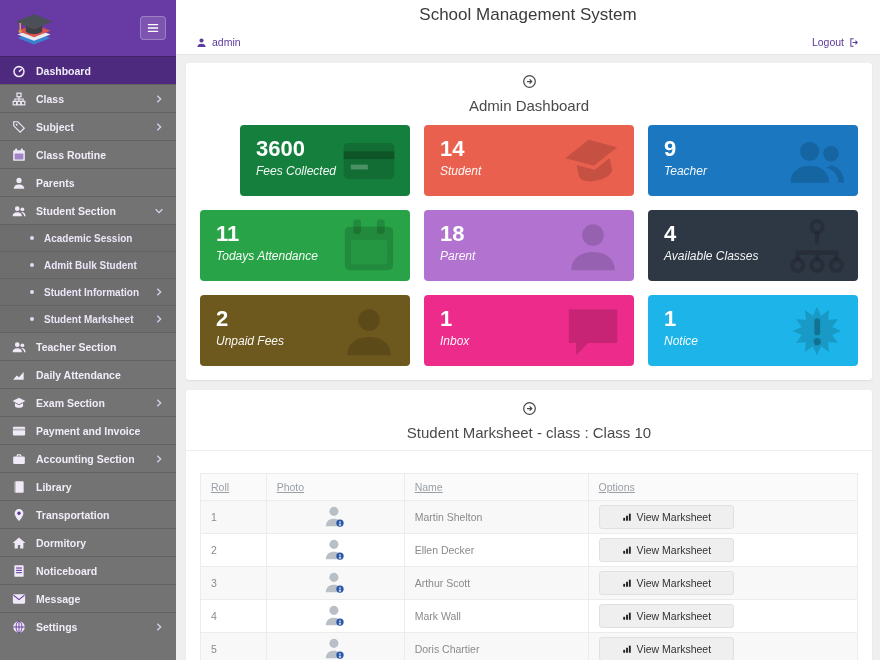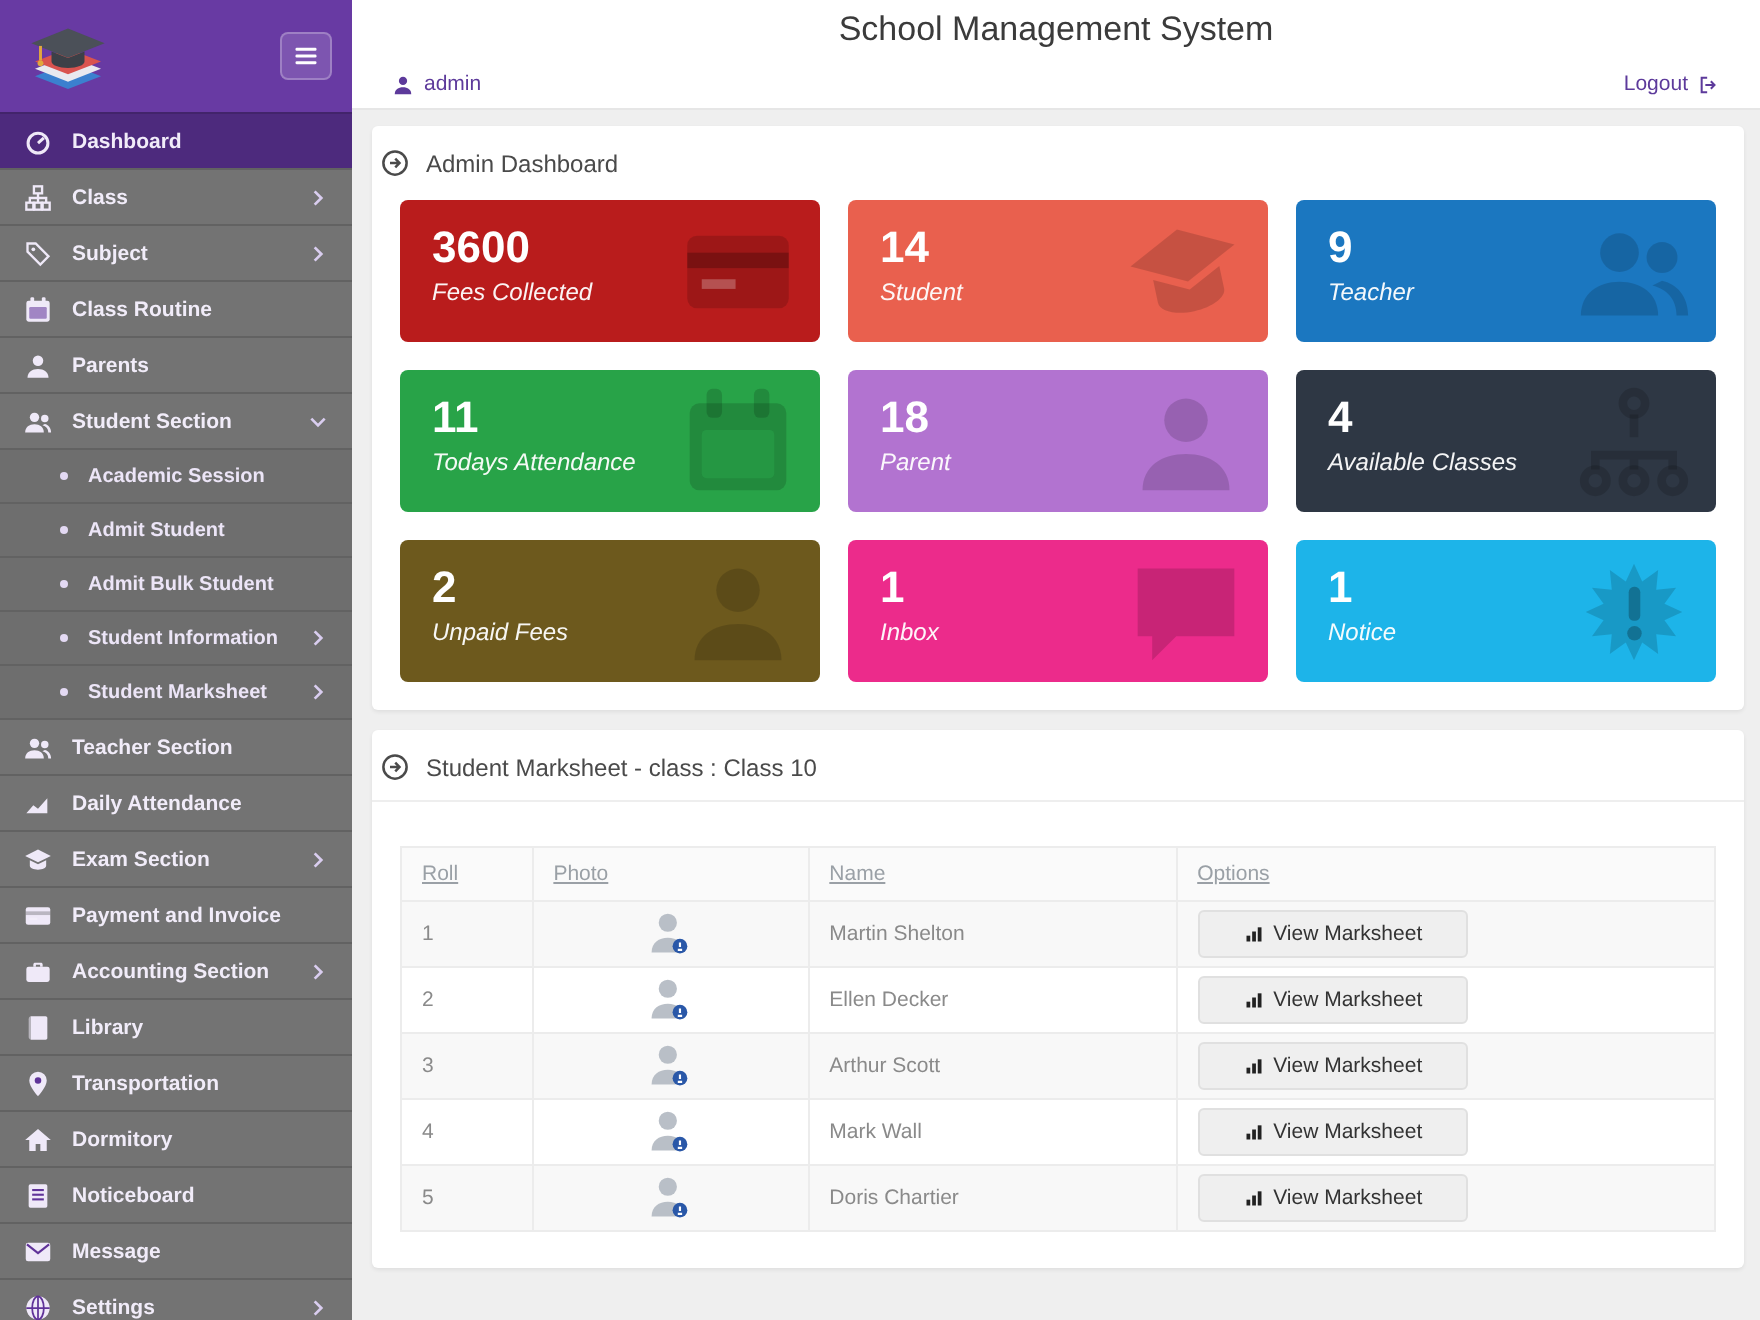--- a/index.html
+++ b/index.html
@@ -24,21 +24,21 @@
   
   .main { position:absolute; left:176px; top:0; width:704px; height:660px; }
   .titlebar { background:#fff; height:30px; display:flex; align-items:center; justify-content:center; }
   .app-title { font-size:17px; font-weight:500; color:#3b3b3b; }
   .adminbar { background:#fff; height:25px; display:flex; align-items:center; justify-content:space-between; padding:0 20px; border-bottom:1px solid #e6e6e6; }
   .admin-user, .logout { display:flex; align-items:center; gap:5px; font-size:10.5px; color:#5d3a9b; cursor:pointer; }
   .admin-user svg, .logout svg { width:11px; height:11px; }
 
   .page { padding:8px 8px 0 10px; }
   .panel { background:#fff; border-radius:3px; box-shadow:0 1px 2px rgba(0,0,0,0.07); margin-bottom:10px; }
-  .panel-head { display:flex; align-items:center; gap:8px; padding:11px 4px 9px; font-size:12px; color:#4a4a4a; }
+  .panel-head { display:flex; align-items:center; gap:8px; padding:11px 4px 9px; font-size:15px; color:#4a4a4a;flex-direction:column; }
   .panel-head svg { width:15px; height:15px; color:#4a4a4a; }
   .panel-head.bordered { border-bottom:1px solid #eee; }
 
   
   .cards { display:grid; grid-template-columns:repeat(3,1fr); gap:14px; padding:2px 14px 14px; }
   .stat-card { position:relative; height:71px; border-radius:4px; color:#fff; padding:12px 16px; overflow:hidden; }
   .stat-value { font-size:22px; font-weight:700; line-height:1.1; }
   .stat-label { font-size:12px; margin-top:3px; opacity:0.95;font-style:italic; }
   .stat-icon { position:absolute; right:12px; top:50%; transform:translateY(-50%); width:58px; height:58px; color:rgba(0,0,0,0.15); }
   .stat-icon svg { width:100%; height:100%; display:block; }
@@ -161,24 +161,20 @@
             <path d="M4 8l8 8 8-8"></path>
           </svg>
         </span>
       </div>
       <div class="sb-sub">
         <span class="dot"></span>
         <span class="sb-label">Academic Session</span>
       </div>
       <div class="sb-sub">
         <span class="dot"></span>
-        <span class="sb-label">Admit Student</span>
-      </div>
-      <div class="sb-sub">
-        <span class="dot"></span>
         <span class="sb-label">Admit Bulk Student</span>
       </div>
       <div class="sb-sub">
         <span class="dot"></span>
         <span class="sb-label">Student Information</span>
         <span class="sb-chev">
           <svg viewBox="0 0 24 24" fill="none" stroke="currentColor" stroke-width="3.2">
             <path d="M8 4l8 8-8 8"></path>
           </svg>
         </span>
@@ -341,21 +337,21 @@
   <div class="page">
     <section class="panel">
       <div class="panel-head">
         <svg viewBox="0 0 24 24" fill="none" stroke="currentColor" stroke-width="2">
             <circle cx="12" cy="12" r="9.3"></circle>
             <path d="M8 12h7M12.2 8.5 15.6 12l-3.4 3.5"></path>
           </svg>
         <span>Admin Dashboard</span>
       </div>
       <div class="cards">
-          <div class="stat-card" style="background: #b91c1c;">
+          <div class="stat-card" style="background: #15803d; margin-left: 40px;">
             <div class="stat-value">3600</div>
             <div class="stat-label">Fees Collected</div>
             <span class="stat-icon">
               <svg viewBox="0 0 24 24" fill="currentColor">
                 <rect x="1.5" y="4.5" width="21" height="15" rx="2"></rect>
                 <rect x="1.5" y="8" width="21" height="3.2" fill="rgba(0,0,0,0.22)"></rect>
                 <rect x="4.5" y="13.5" width="7" height="2" fill="rgba(255,255,255,0.25)"></rect>
               </svg>
             </span>
           </div>

